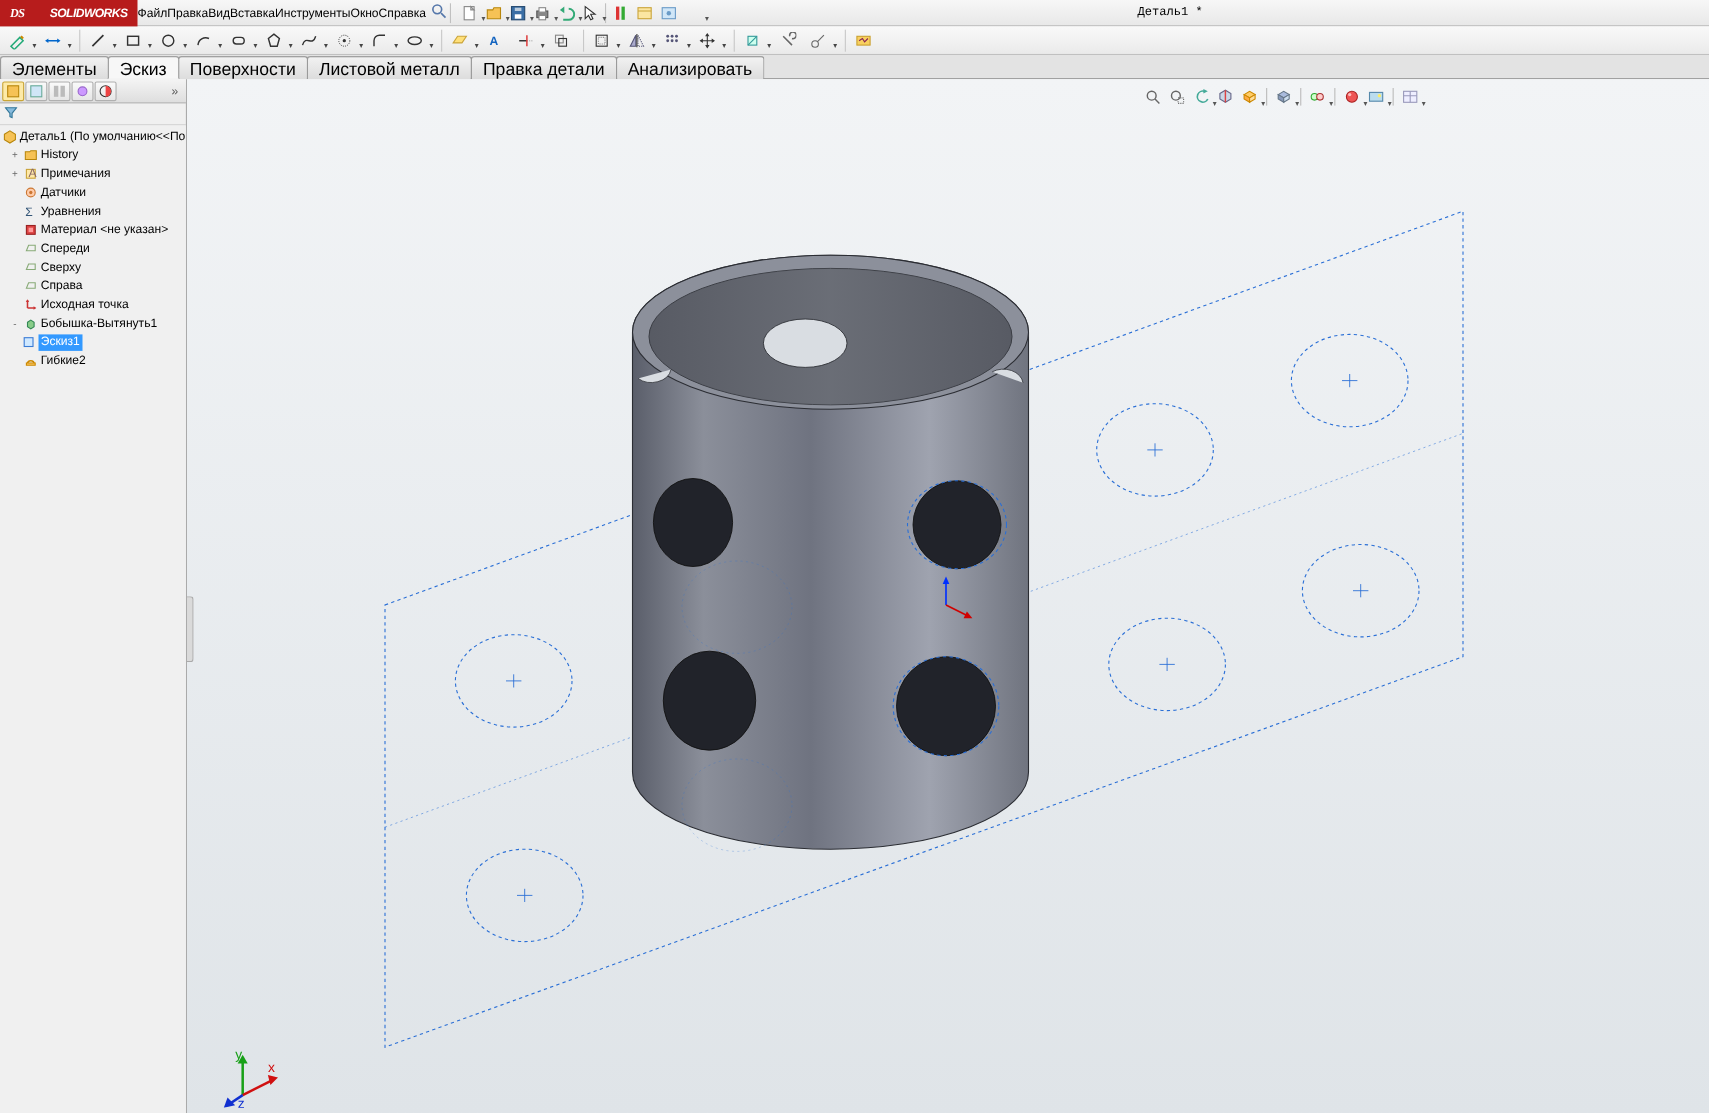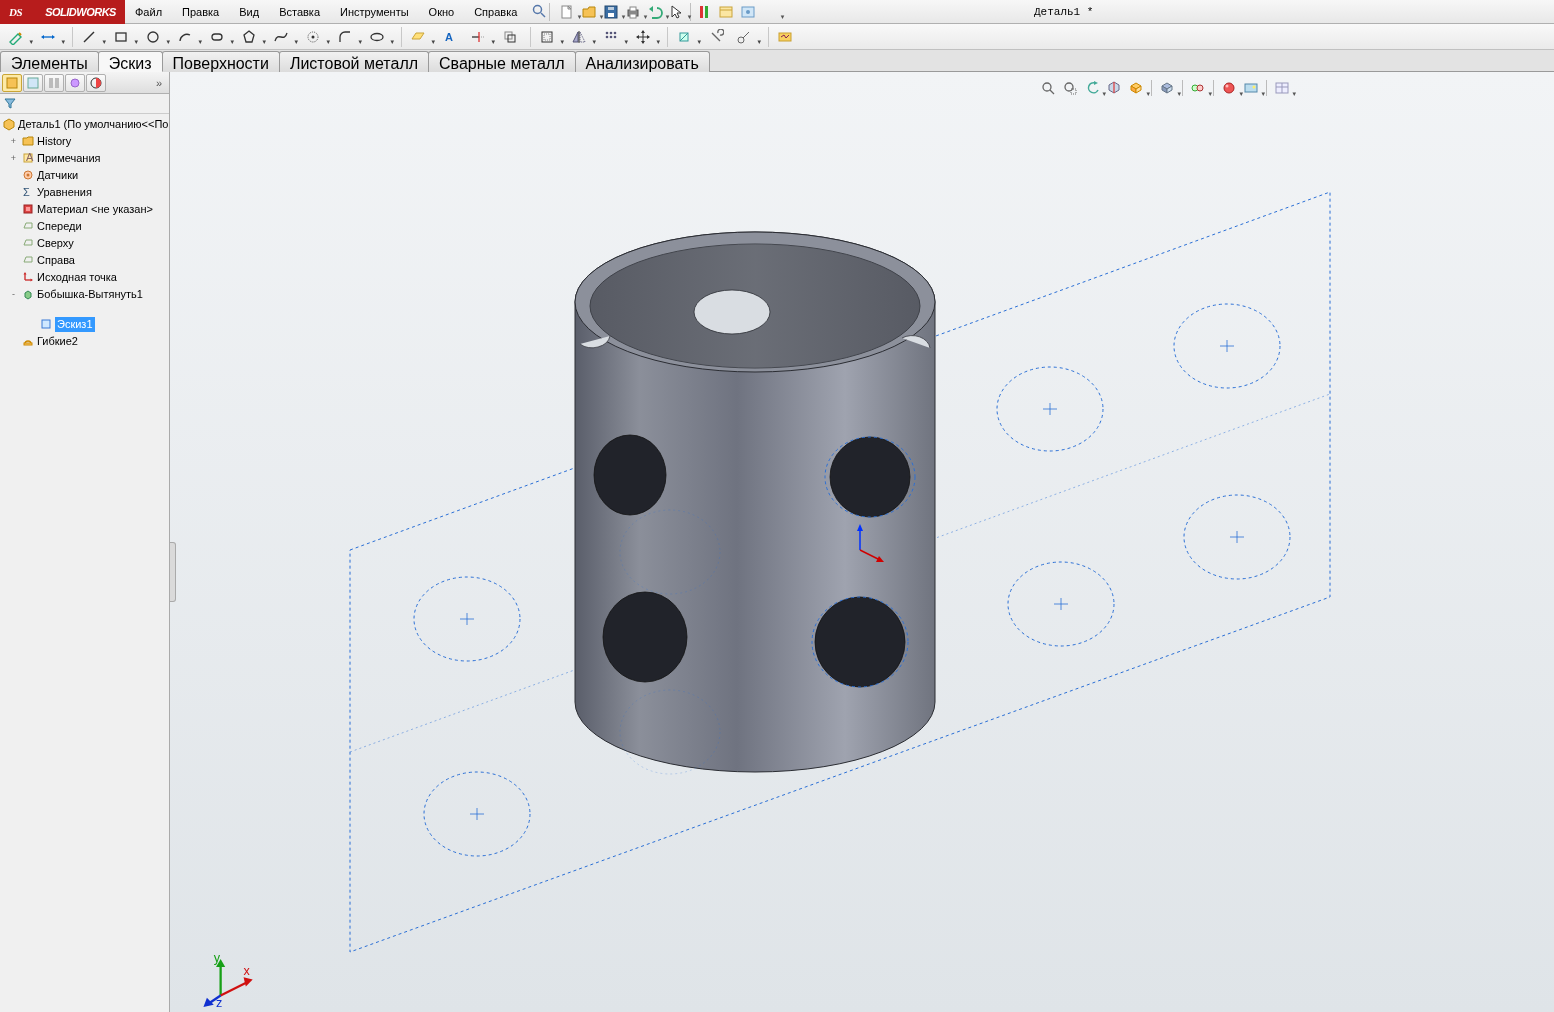--- a/index.html
+++ b/index.html
@@ -2,21 +2,21 @@
 <html><head>
 <meta charset="utf-8">
 <style>
 * { margin:0; padding:0; box-sizing:border-box; font-family:"Segoe UI",Tahoma,sans-serif; font-size:11px; }
 body { width:1554px; height:1012px; background:#fff; overflow:hidden; user-select:none; }
 
 
 .menubar { display:flex; align-items:center; height:24px; background:linear-gradient(#f7f7f7,#e8e8e8); border-bottom:1px solid #b0b0b0; }
 .logo { width:125px; height:24px; background:#b71c1c; color:#fff; display:flex; align-items:center; justify-content:center; font-weight:bold; font-style:italic; letter-spacing:-0.5px;gap:20px; }
 .logo-ds { font-family:serif; font-style:italic; margin-right:3px; }
-.menubar .menu-item { padding:4px 10px; cursor:default; }
+.menubar .menu-item { padding:4px 0; cursor:default; }
 .menubar .sep { width:1px; height:18px; background:#c0c0c0; margin:0 2px; }
 .qat { display:flex; gap:0px; align-items:center; margin-left:4px; }
 .qat .tb { width:22px; height:20px; display:flex; align-items:center; justify-content:center; position:relative; }
 .qat .dd::after { content:"▾"; font-size:7px; color:#555; position:absolute; right:-3px; bottom:1px; }
 .cap { padding:0 4px; }
 
 
 .sketchbar { display:flex; align-items:center; height:26px; background:linear-gradient(#f9f9f9,#eaeaea); border-bottom:1px solid #c0c0c0; padding:0 4px; gap:0px; }
 .sketchbar .tb { width:24px; height:22px; display:flex; align-items:center; justify-content:center; position:relative; margin-right:4px; }
 .sketchbar .tb.dd { margin-right:8px; }
@@ -35,21 +35,21 @@
 .mgr-tabs .mtab { width:20px; height:18px; border:1px solid #b0b0b0; background:linear-gradient(#fafafa,#e6e6e6); border-radius:2px; display:flex; align-items:center; justify-content:center; font-size:10px;}
 .mgr-tabs .mtab.active{ background:#fdeaa8; border-color:#c9a536;}
 .mgr-tabs .expand { margin-left:auto; width:16px; text-align:center; color:#555;}
 .filter-row { height:20px; display:flex; align-items:center; padding:2px 4px; border-bottom:1px solid #ccc;}
 .tree { padding:2px 0; overflow:auto; flex:1; background:#f0f0f0;}
 .tree .node { display:flex; align-items:flex-start; padding:1px 2px 1px 2px; white-space:nowrap; gap:2px; line-height:15px;}
 .tree .node .tw { width:11px; text-align:center; color:#666; font-size:9px;}
 .tree .node .ic { width:14px; height:14px; display:inline-flex; align-items:center; justify-content:center;}
 .tree .node.selected .lbl { background:#3399ff; color:#fff; padding:0 2px;}
 .tree .d1 { padding-left:8px;}
-.tree .d2 { padding-left:26px;margin-top:13px;}
+.tree .d2 { padding-left:6px;}
 
 .viewport { flex:1; position:relative; background:linear-gradient(#f2f4f6,#dfe4e8); overflow:hidden;}
 .vp-toolbar { position:absolute; top:4px; right:260px; display:flex; gap:2px; align-items:center; background:rgba(245,245,245,0); padding:2px;}
 .vp-toolbar .tb { width:20px; height:20px; display:flex; align-items:center; justify-content:center; position:relative; }
 .vp-toolbar .tb.dd::after{content:"▾"; font-size:7px; position:absolute; right:-4px; bottom:0; color:#555;}
 .vp-toolbar .vsep{ width:1px;height:16px;background:#bbb; margin:0 3px;}
 
 .triad { position:absolute; bottom:12px; left:30px; width:48px; height:48px; }
 
 .side-splitter{ position:absolute; left:0; top:50%; width:6px; height:60px; background:#dadada; border:1px solid #aaa; border-left:none; border-radius:0 3px 3px 0;}
@@ -290,21 +290,21 @@
         <path d="M4 8l3-2 2 3 3-3" fill="none" stroke="#825"></path>
       </svg>
     </div>
 </div>
 
 <div class="tabstrip">
   <div class="tab">Элементы</div>
   <div class="tab active">Эскиз</div>
   <div class="tab">Поверхности</div>
   <div class="tab">Листовой металл</div>
-  <div class="tab">Сварные металл</div>
+  <div class="tab">Правка детали</div>
   <div class="tab">Анализировать</div>
 </div>
 
 <div class="main">
 
   <div class="sidebar">
     <div class="mgr-tabs">
       <div class="mtab active">
           <svg width="12" height="12" viewBox="0 0 12 12">
             <rect x="1" y="1" width="10" height="10" fill="#f6c255" stroke="#b8860b"></rect>

